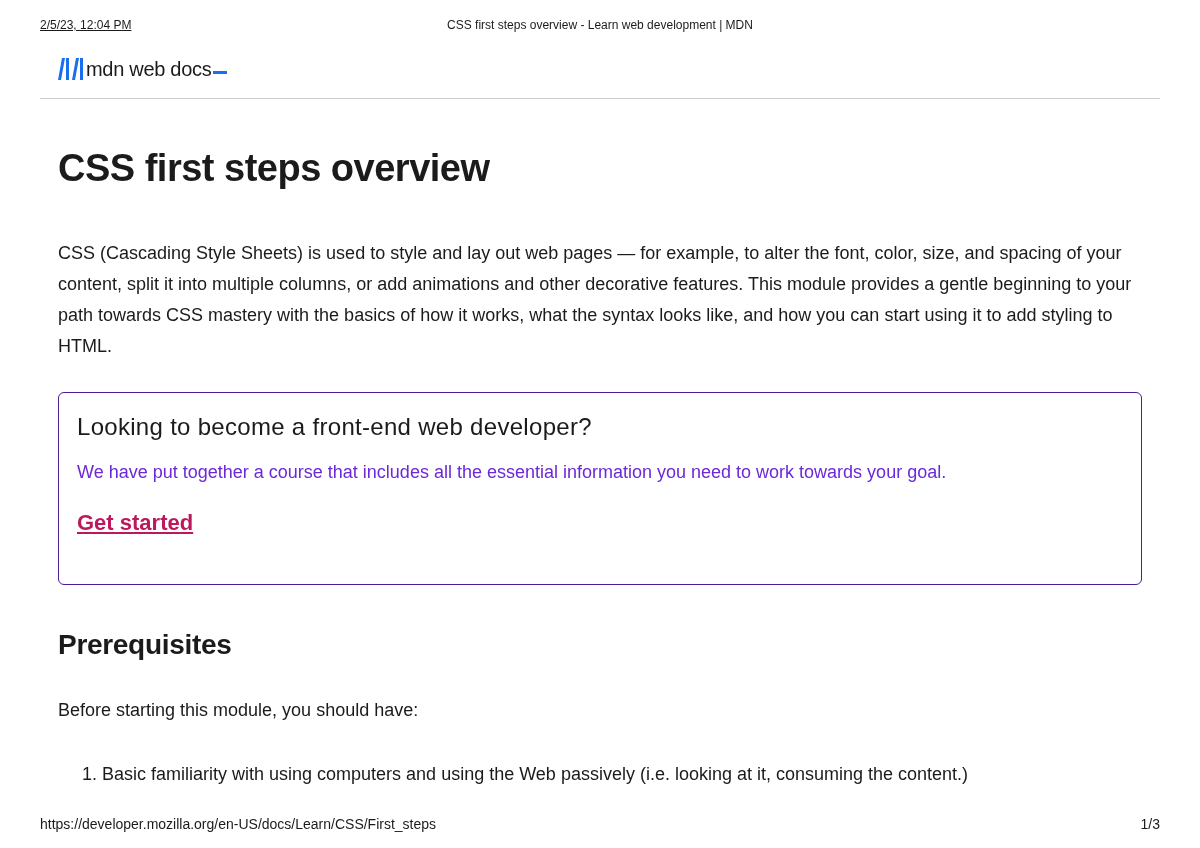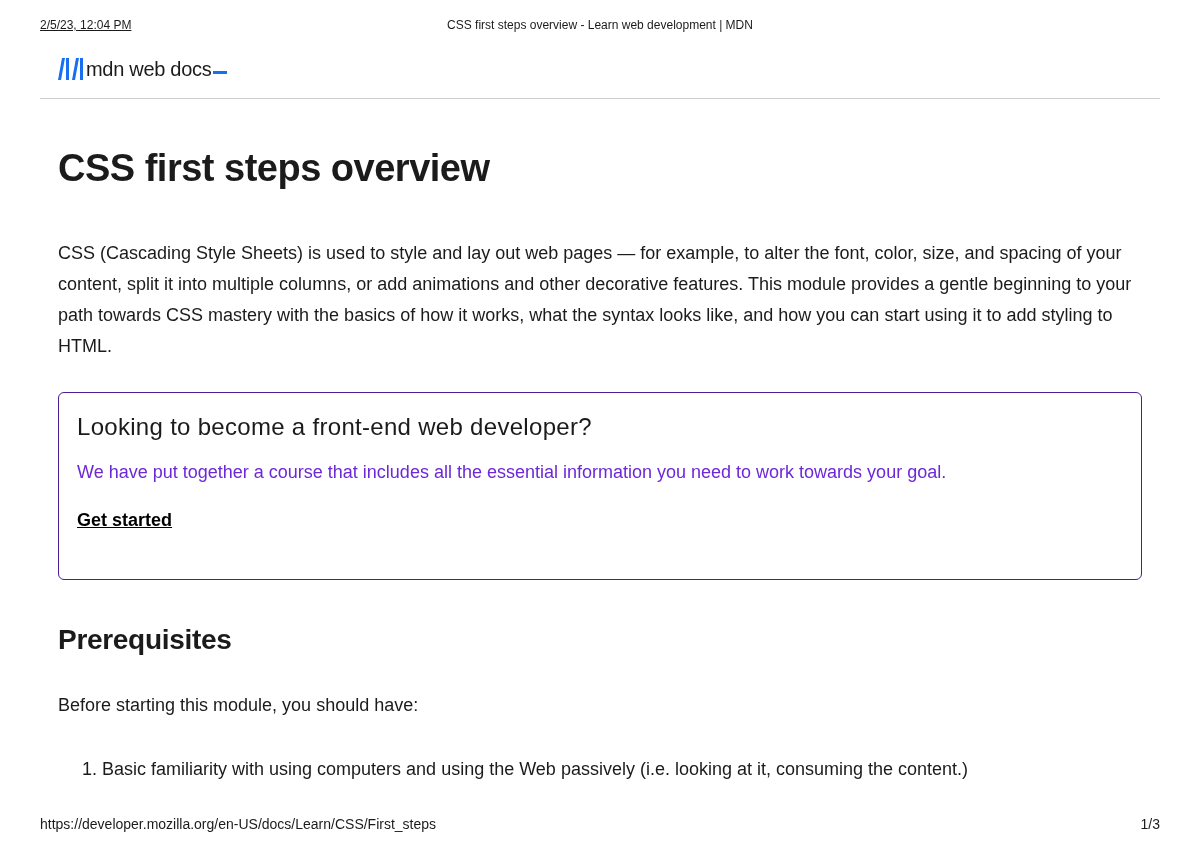--- a/index.html
+++ b/index.html
@@ -100,23 +100,23 @@
     }
 
     .callout-text {
       font-size: 18px;
       color: #6d28d9;
       margin-bottom: 24px;
       line-height: 1.5;
     }
 
     .callout-link {
-      font-size: 18px;
+      font-size: 22px;
       font-weight: 700;
-      color: #000000;
+      color: #be185d;
       text-decoration: underline;
       cursor: pointer;
     }
 
     .section-title {
       font-size: 28px;
       font-weight: 700;
       color: #1b1b1b;
       margin-bottom: 36px;
       letter-spacing: -0.3px;

